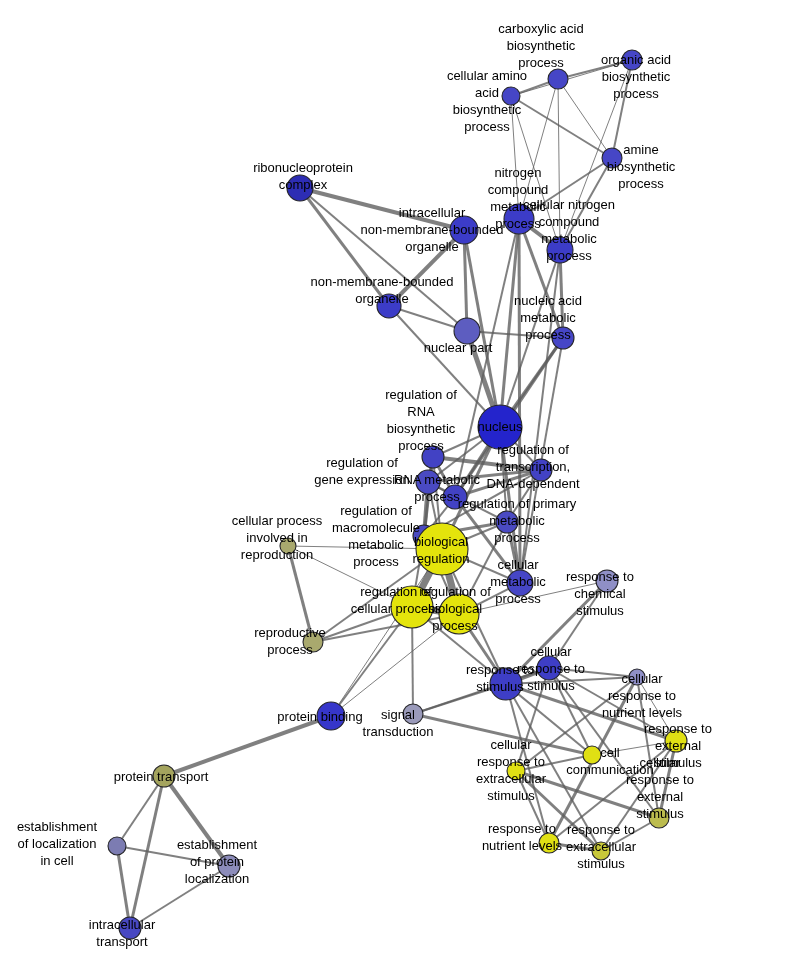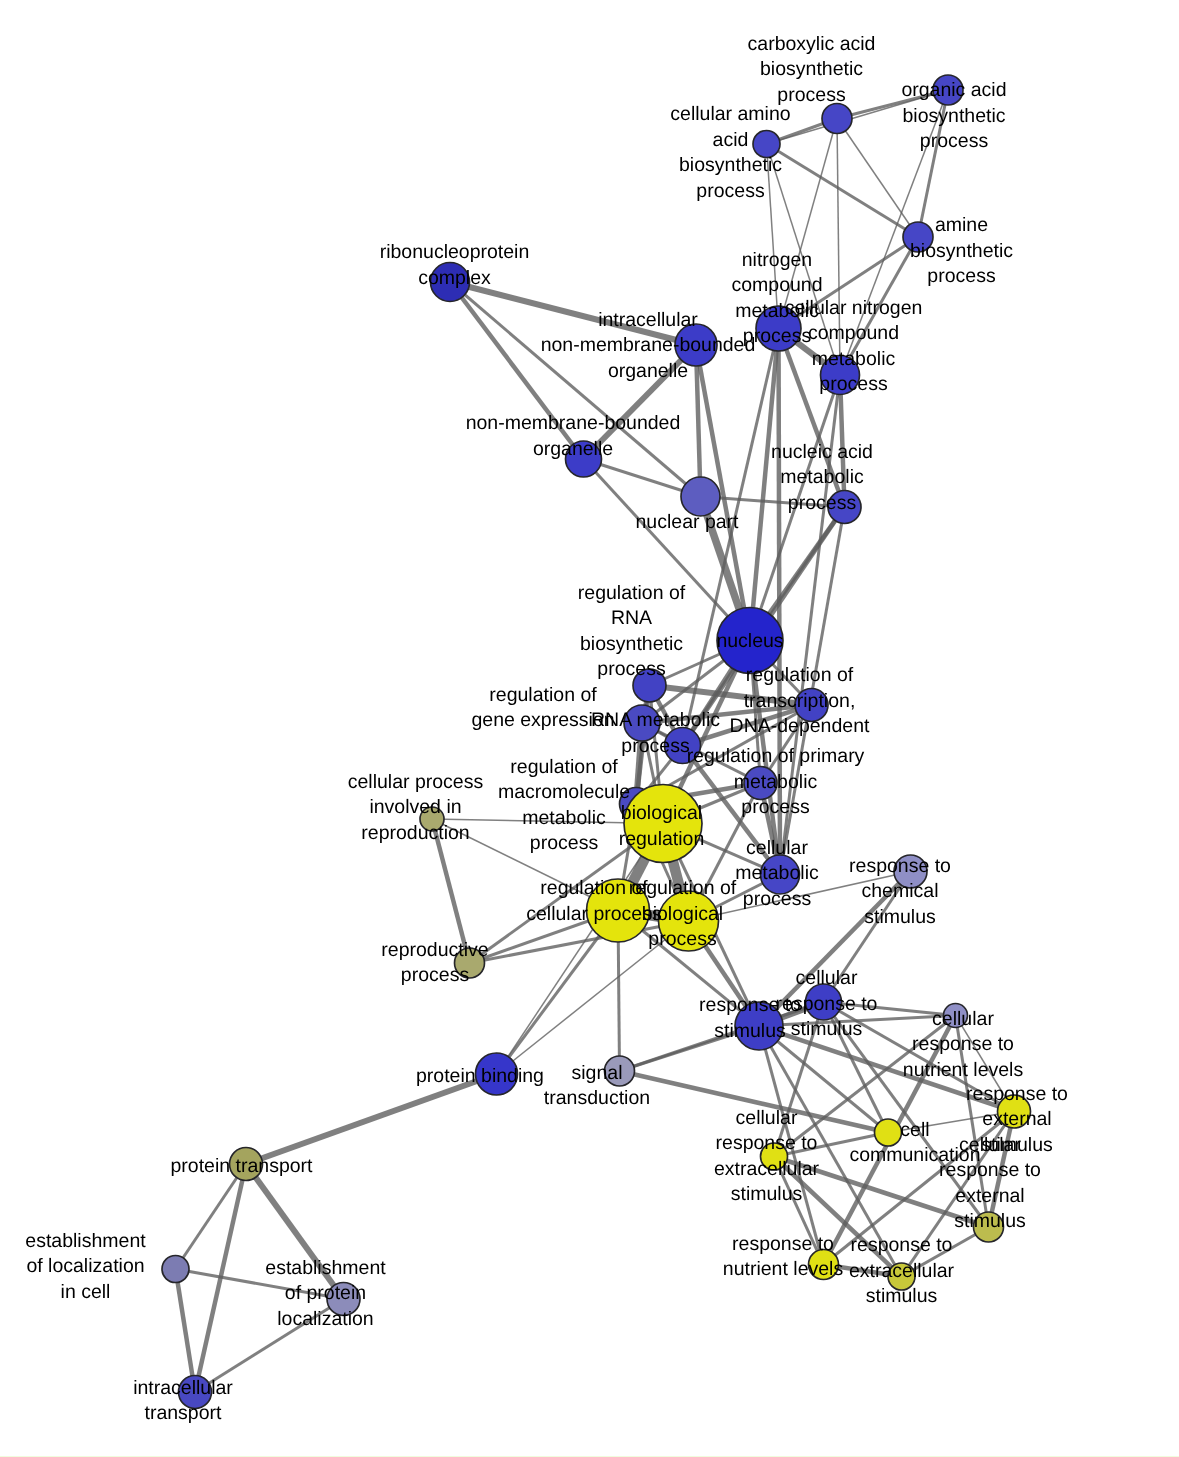--- a/index.html
+++ b/index.html
@@ -1,16 +1,16 @@
 <!DOCTYPE html>
 <html><head>
 <meta charset="utf-8">
 <style>
   html, body { margin: 0; padding: 0; background: #ffffff; }
-  .stage { position: relative; width: 786px; height: 971px; background: #bef264; overflow: hidden; }
+  .stage { position: relative; width: 786px; height: 971px; background: #f97316; overflow: hidden; }
   svg { display: block; }
   .nlabel {
     font-family: "Liberation Sans", sans-serif;
     font-size: 13px;
     fill: #000000;
     text-anchor: middle;
   }
 </style>
 </head>
 <body>

